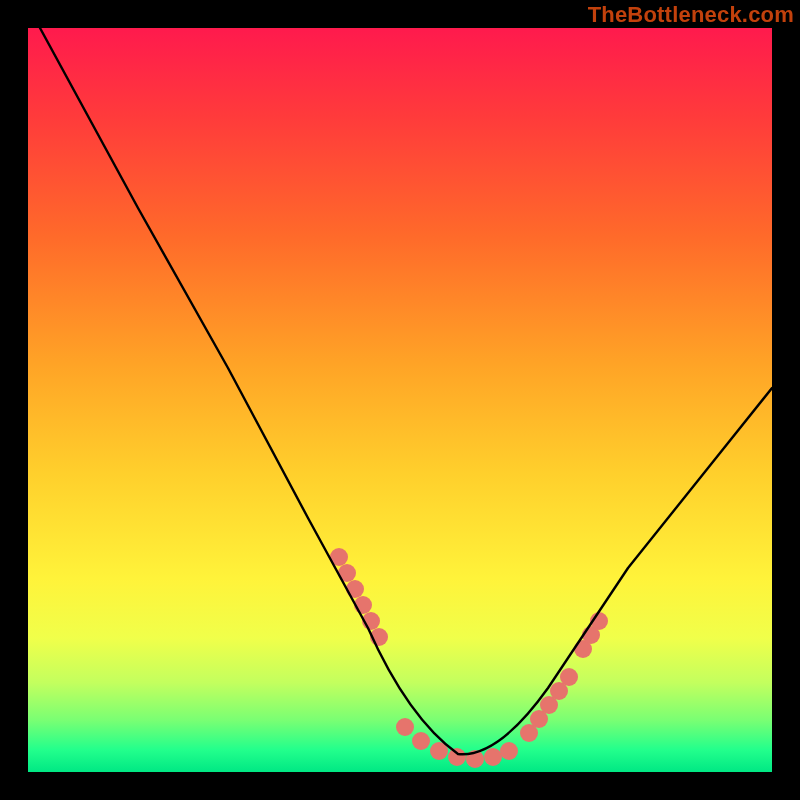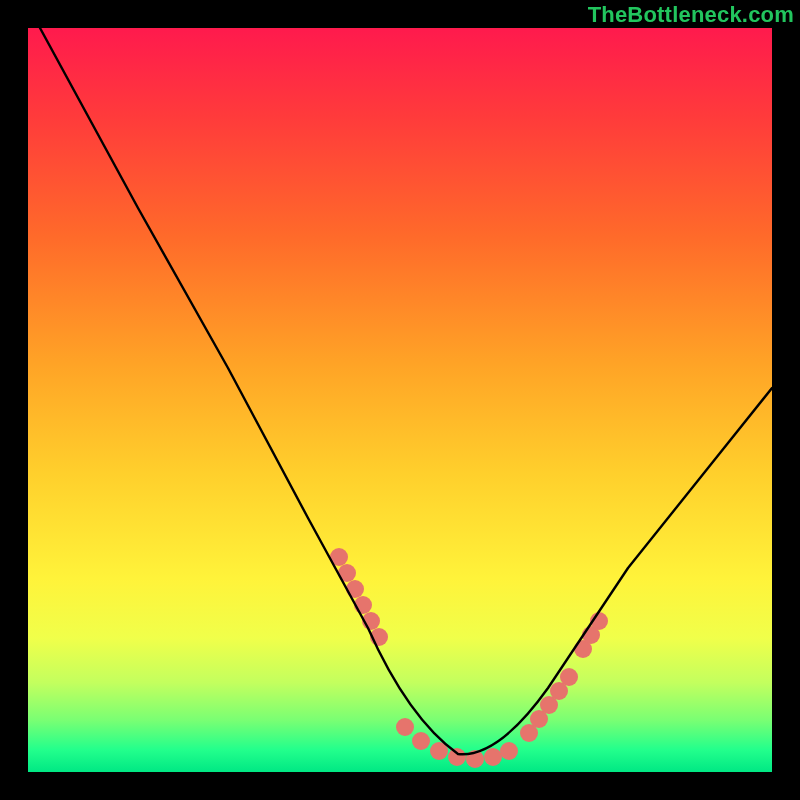--- a/index.html
+++ b/index.html
@@ -37,21 +37,21 @@
       #c3ff5e 88%,
       #7aff73 93%,
       #23ff8c 97%,
       #00e884 100%
     );
   }
   .watermark {
     position: absolute;
     top: 2px;
     right: 6px;
-    color: #22c55e;
+    color: #c2410c;
     font-size: 22px;
     font-weight: 600;
     letter-spacing: 0.2px;
     z-index: 10;
   }
   svg.curve {
     position: absolute;
     left: 0;
     top: 0;
     width: 100%;

